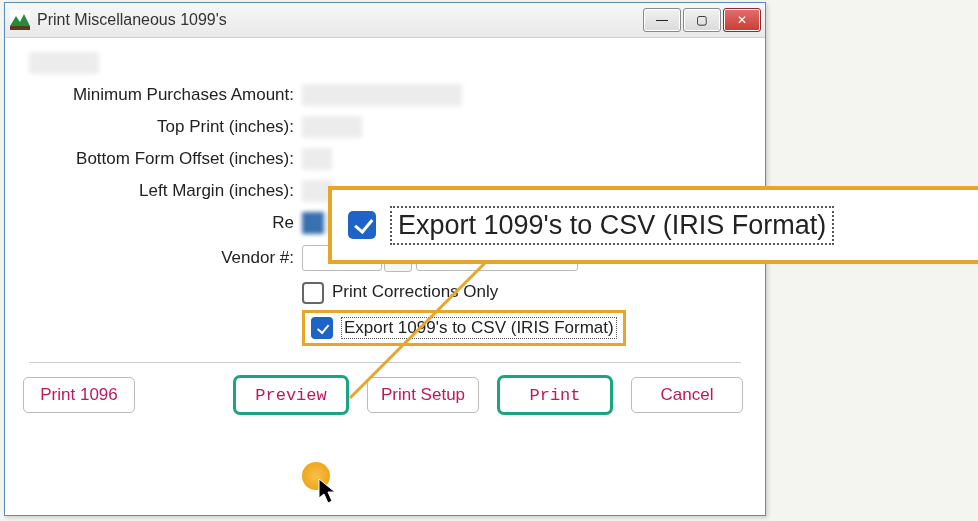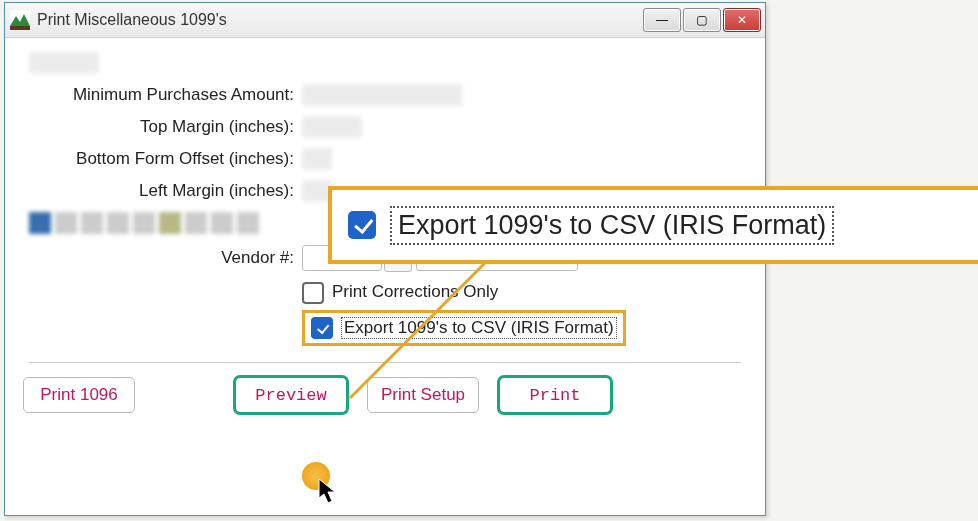--- a/index.html
+++ b/index.html
@@ -201,38 +201,39 @@
           <div class="blur-box" style="width:70px"></div>
         </div>
     </div>
     <div class="row">
       <div class="label">Minimum Purchases Amount:</div>
       <div class="field">
           <div class="blur-box" style="width:160px"></div>
         </div>
     </div>
     <div class="row">
-      <div class="label">Top Margin (inches):</div>
+      <div class="label">Top Print (inches):</div>
       <div class="field">
           <div class="blur-box" style="width:60px"></div>
         </div>
     </div>
     <div class="row">
       <div class="label">Bottom Form Offset (inches):</div>
       <div class="field">
           <div class="blur-box" style="width:30px"></div>
         </div>
     </div>
     <div class="row">
       <div class="label">Left Margin (inches):</div>
       <div class="field">
           <div class="blur-box" style="width:30px"></div>
         </div>
     </div>
     <div class="row">
+      <div class="label" style="text-align:right"><span>Re</span></div>
       <div class="field">
         <div class="blur-palette">
           <span style="background:#3a6fb0"></span>
             <span></span>
             <span></span>
             <span></span>
             <span></span>
             <span style="background:#b8b887"></span>
             <span></span>
             <span></span>
@@ -273,20 +274,23 @@
     <div class="spacer"></div>
     <div class="btn hl">
         <span>Preview</span>
       </div>
     <div class="btn">
         <span>Print Setup</span>
       </div>
     <div class="btn hl">
         <span>Print</span>
       </div>
+    <div class="btn">
+        <span>Cancel</span>
+      </div>
   </div>
 </div>
 
 <div class="callout">
   <span class="bigchk"></span>
   <span class="dotted-label" style="border-width:2px;padding:2px 6px">Export 1099's to CSV (IRIS Format)</span>
 </div>
 
 <svg class="callout-line" width="978" height="521" style="left:0;top:0">
   <line x1="488" y1="260" x2="350" y2="398" stroke="#e8a629" stroke-width="3"></line>

